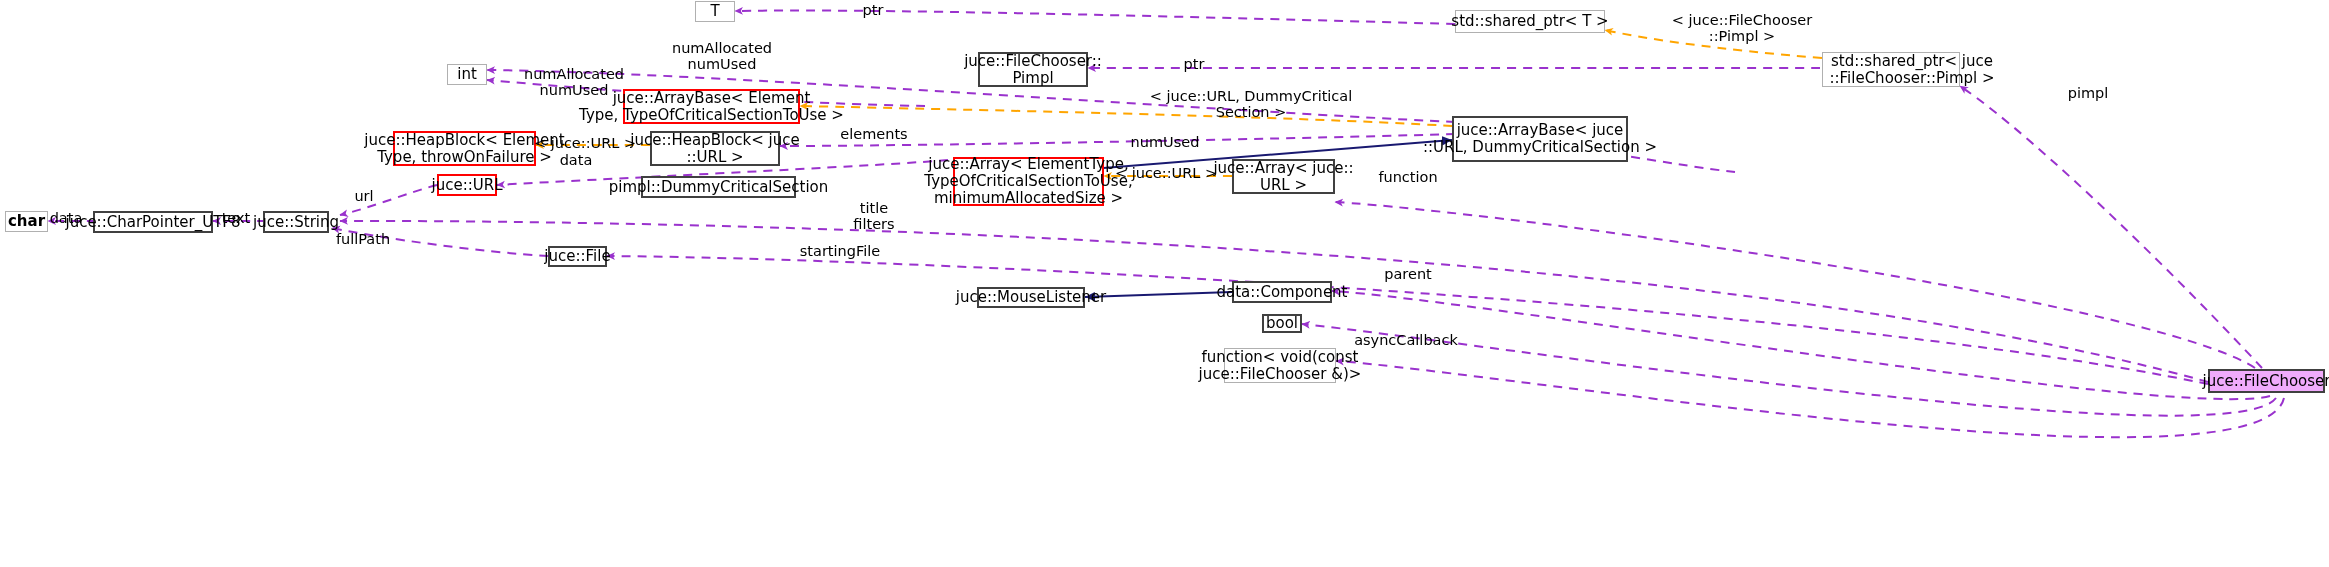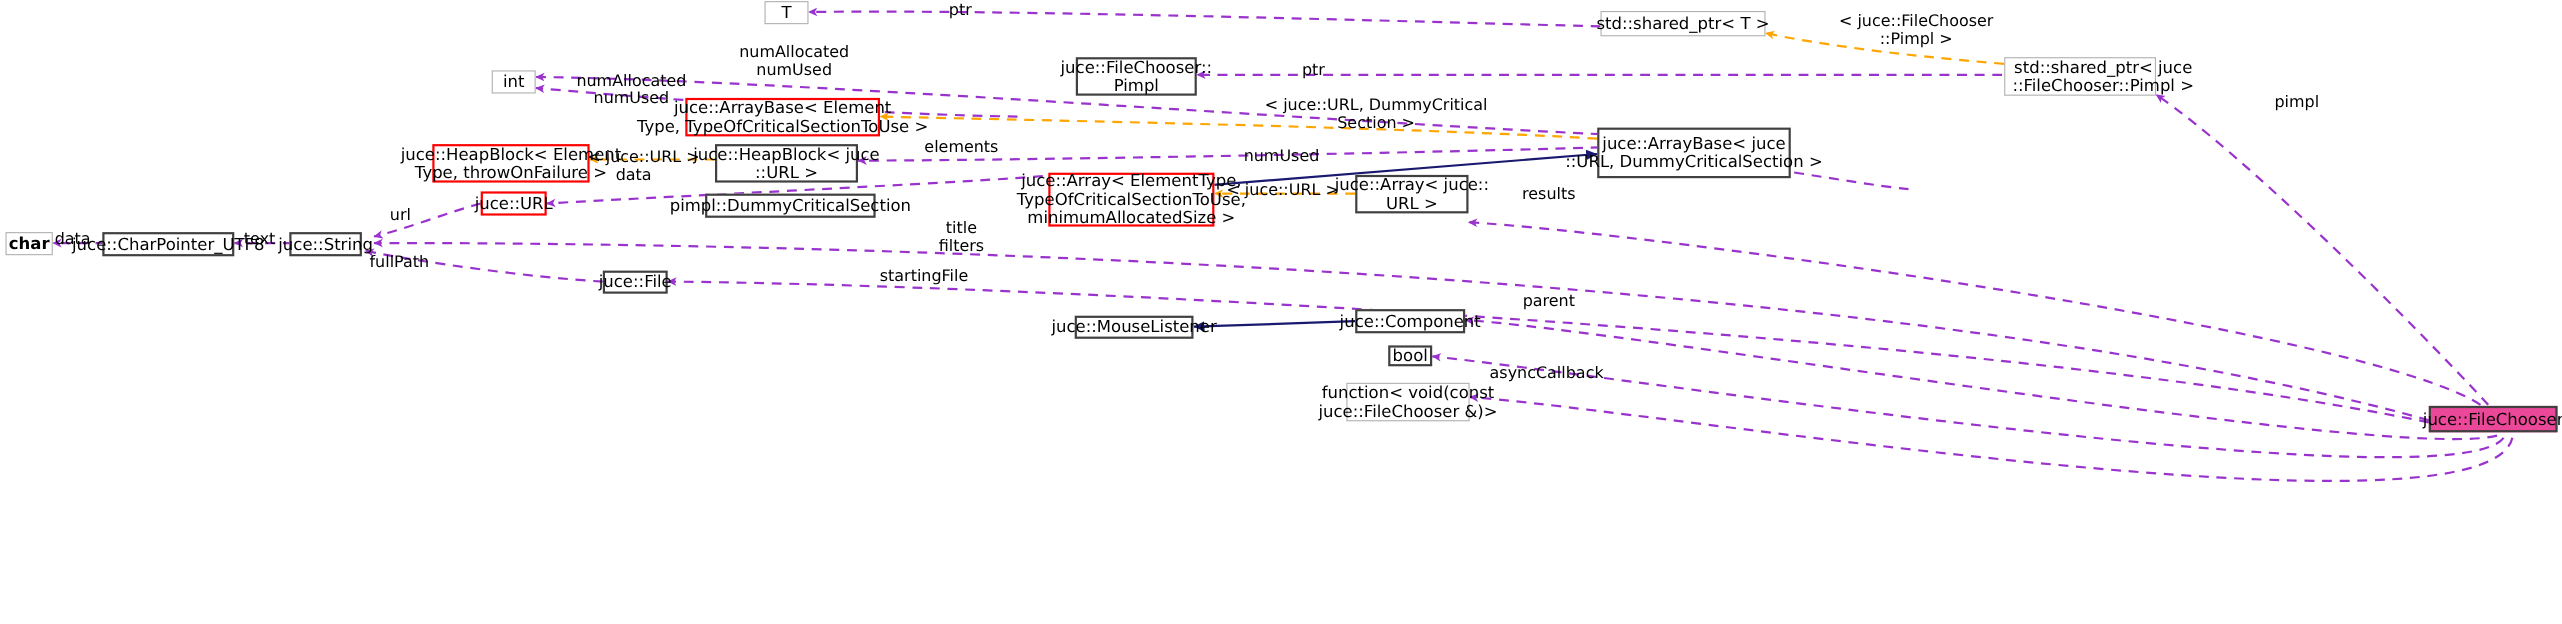--- a/index.html
+++ b/index.html
@@ -35,21 +35,21 @@
     background: #ffffff;
     color: #000000;
     font-size: 15px;
     padding: 1px 6px;
     z-index: 5;
   }
   
   .n-plain   { border: 1px solid #b0b0b0; }           
   .n-solid   { border: 2px solid #404040; }           
   .n-red     { border: 2px solid #ff0000; }           
-  .n-center  { border: 2px solid #404040; background: #ec4899; }  
+  .n-center  { border: 2px solid #404040; background: #f0abfc; }  
 
   .elabel {
     position: absolute;
     font-size: 14.5px;
     color: #000000;
     white-space: pre;
     text-align: center;
     line-height: 1.12;
     z-index: 6;
   }
@@ -157,21 +157,21 @@
 
   <div class="node n-red" style="left:437px;  top:174px; width:60px;  height:22px;">juce::URL</div>
   <div class="node n-solid" style="left:641px;  top:176px; width:155px; height:22px;">pimpl::DummyCriticalSection</div>
 
   <div class="node n-plain" style="left:5px;    top:211px; width:43px;  height:21px;font-weight:bold;">char</div>
   <div class="node n-solid" style="left:93px;   top:211px; width:120px; height:22px;">juce::CharPointer_UTF8</div>
   <div class="node n-solid" style="left:263px;  top:211px; width:66px;  height:22px;">juce::String</div>
 
   <div class="node n-solid" style="left:548px;  top:246px; width:59px;  height:21px;">juce::File</div>
   <div class="node n-solid" style="left:977px;  top:287px; width:108px; height:21px;">juce::MouseListener</div>
-  <div class="node n-solid" style="left:1232px; top:281px; width:100px; height:22px;">juce::Component</div>
+  <div class="node n-solid" style="left:1232px; top:281px; width:100px; height:22px;">data::Component</div>
   <div class="node n-solid" style="left:1262px; top:314px; width:40px;  height:19px;">bool</div>
   <div class="node n-plain" style="left:1224px; top:348px; width:112px; height:35px;">function&lt; void(const
 juce::FileChooser &amp;)&gt;</div>
 
   <div class="node n-center" style="left:2208px; top:369px; width:117px; height:24px;">juce::FileChooser</div>
 
   <div class="elabel c" style="left:873px;  top:2px;">ptr</div>
   <div class="elabel c" style="left:1742px; top:12px;">&lt; juce::FileChooser
 ::Pimpl &gt;</div>
   <div class="elabel c" style="left:722px;  top:40px;">numAllocated
@@ -181,21 +181,21 @@
   <div class="elabel c" style="left:1194px; top:56px;">ptr</div>
   <div class="elabel c" style="left:2088px; top:85px;">pimpl</div>
 
   <div class="elabel c" style="left:1251px; top:88px;">&lt; juce::URL, DummyCritical
 Section &gt;</div>
   <div class="elabel c" style="left:585px;  top:135px;">&lt; juce::URL &gt;</div>
   <div class="elabel c" style="left:874px;  top:126px;">elements</div>
   <div class="elabel c" style="left:1165px; top:134px;">numUsed</div>
   <div class="elabel c" style="left:576px;  top:152px;">data</div>
   <div class="elabel c" style="left:1166px; top:165px;">&lt; juce::URL &gt;</div>
-  <div class="elabel c" style="left:1408px; top:169px;">results</div>
+  <div class="elabel c" style="left:1408px; top:169px;">function</div>
 
   <div class="elabel c" style="left:364px;  top:188px;">url</div>
   <div class="elabel c" style="left:66px;   top:210px;">data</div>
   <div class="elabel c" style="left:236px;  top:210px;">text</div>
   <div class="elabel c" style="left:874px;  top:200px;">title
 filters</div>
   <div class="elabel c" style="left:363px;  top:231px;">fullPath</div>
   <div class="elabel c" style="left:840px;  top:243px;">startingFile</div>
 
   <div class="elabel c" style="left:1408px; top:266px;">parent</div>

